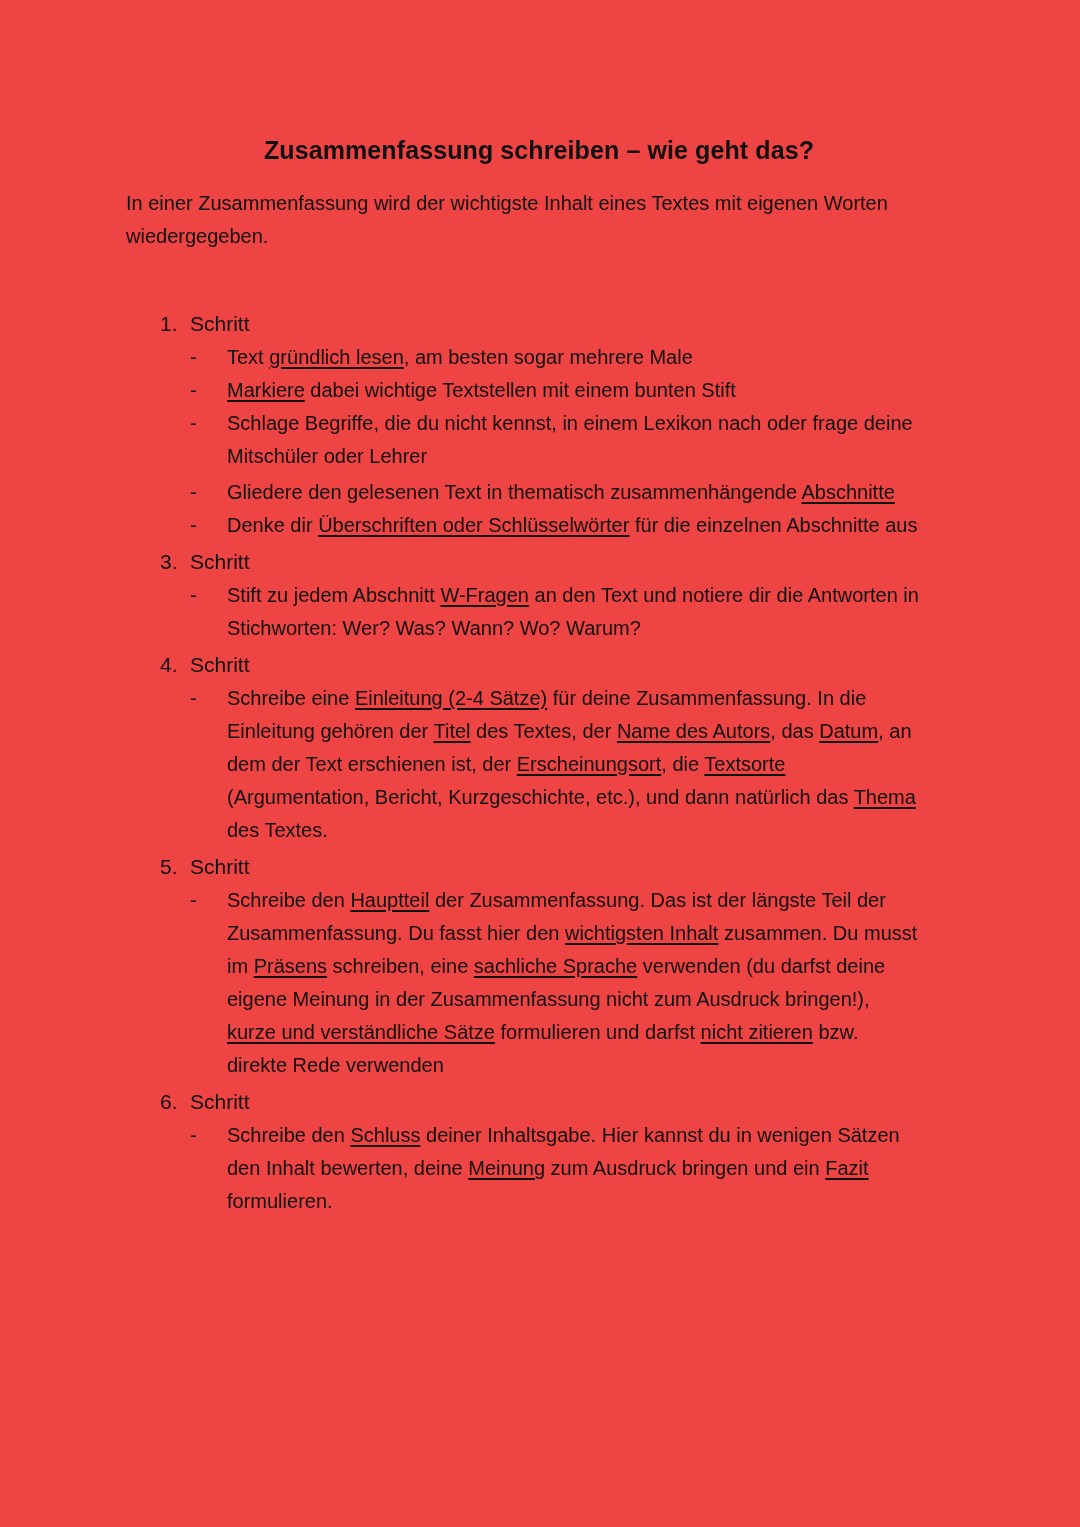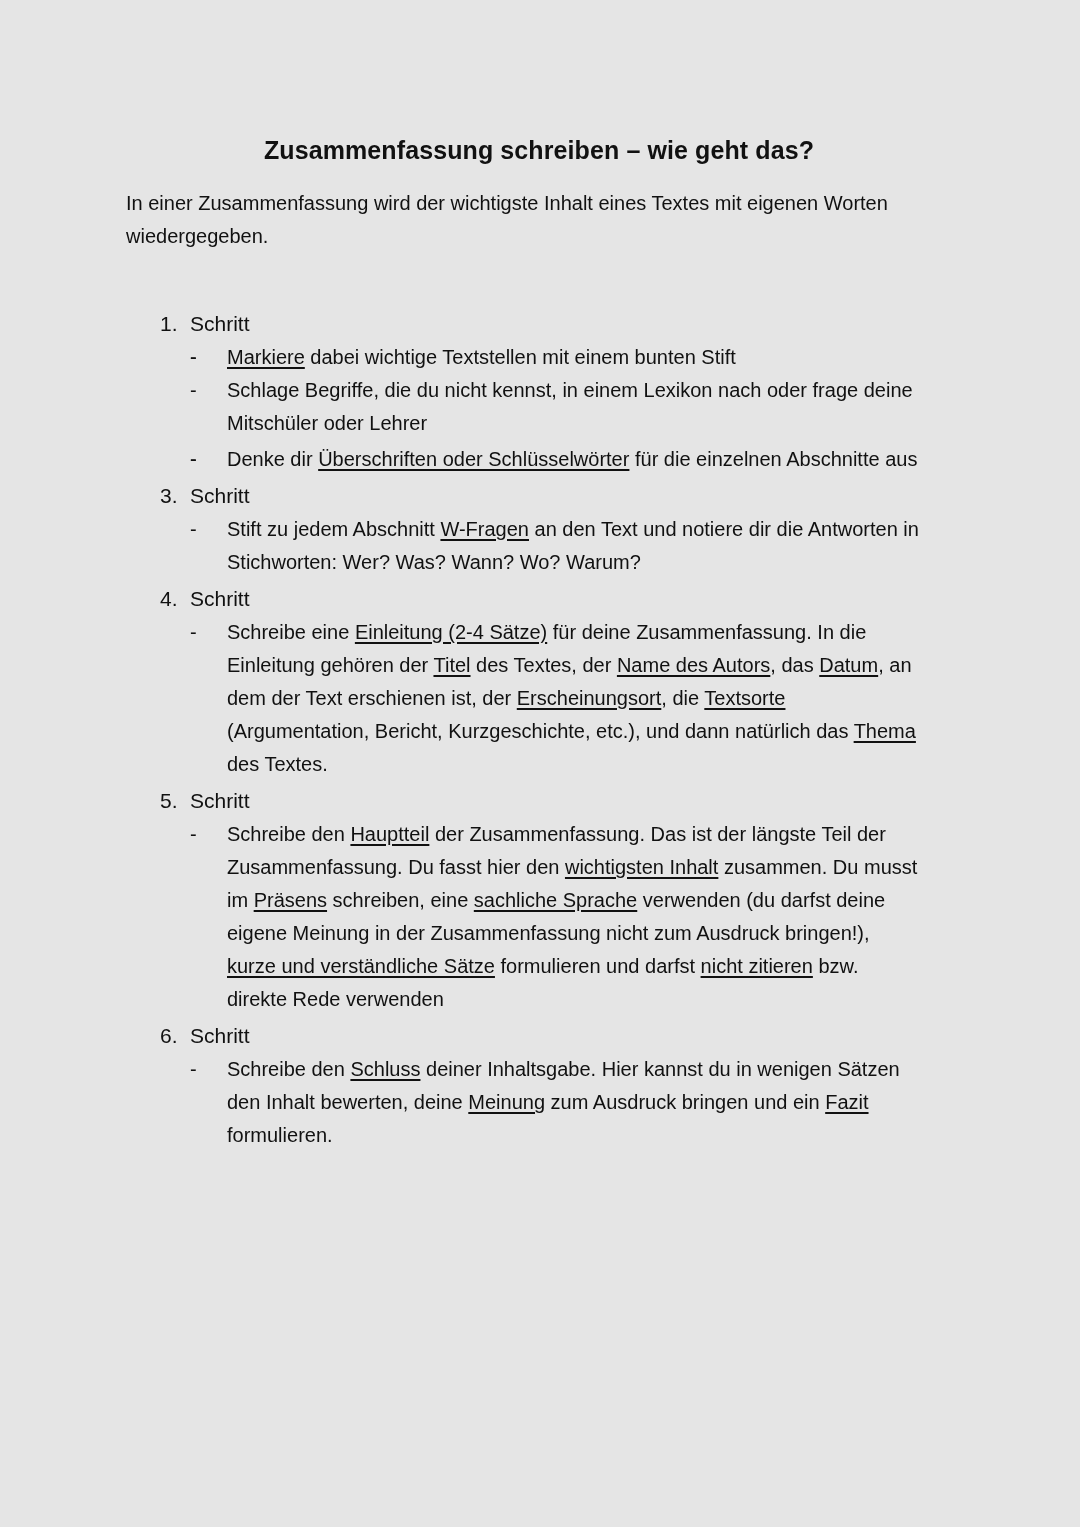--- a/index.html
+++ b/index.html
@@ -5,21 +5,21 @@
   html, body {
     margin: 0;
     padding: 0;
     background: #ffffff;
   }
   .page {
     position: relative;
     width: 1080px;
     height: 1527px;
     box-sizing: border-box;
-    background: #e5e5e5;
+    background: #ef4444;
     padding: 134px 128px 40px 126px;
     font-family: "Liberation Sans", sans-serif;
     color: #111111;
     overflow: hidden;
   }
   .doc-title {
     font-size: 25px;
     font-weight: bold;
     text-align: center;
     line-height: 33px;
@@ -70,28 +70,28 @@
 </head>
 <body>
 
 <div class="page">
   <h1 class="doc-title">Zusammenfassung schreiben – wie geht das?</h1>
   <p class="intro">In einer Zusammenfassung wird der wichtigste Inhalt eines Textes mit eigenen Worten wiedergegeben.</p>
   <div class="steps">
       <div class="step">
         <div class="step-heading"><span class="step-number">1.</span><span class="step-label">Schritt</span></div>
         <div class="bullets">
-          <div class="bullet"><span class="dash">-</span></div>
+          <div class="bullet"><span class="dash">-</span><span class="bullet-text"><span>Text </span><span class="u">gründlich lesen</span><span>, am besten sogar mehrere Male</span></span></div>
           <div class="bullet"><span class="dash">-</span><span class="bullet-text"><span class="u">Markiere</span><span> dabei wichtige Textstellen mit einem bunten Stift</span></span></div>
           <div class="bullet"><span class="dash">-</span><span class="bullet-text"><span>Schlage Begriffe, die du nicht kennst, in einem Lexikon nach oder frage deine Mitschüler oder Lehrer</span></span></div>
         </div>
       </div>
       <div class="step">
         <div class="bullets">
-          <div class="bullet"><span class="dash">-</span></div>
+          <div class="bullet"><span class="dash">-</span><span class="bullet-text"><span>Gliedere den gelesenen Text in thematisch zusammenhängende </span><span class="u">Abschnitte</span></span></div>
           <div class="bullet"><span class="dash">-</span><span class="bullet-text"><span>Denke dir </span><span class="u">Überschriften oder Schlüsselwörter</span><span> für die einzelnen Abschnitte aus</span></span></div>
         </div>
       </div>
       <div class="step">
         <div class="step-heading"><span class="step-number">3.</span><span class="step-label">Schritt</span></div>
         <div class="bullets">
           <div class="bullet"><span class="dash">-</span><span class="bullet-text"><span>Stift zu jedem Abschnitt </span><span class="u">W-Fragen</span><span> an den Text und notiere dir die Antworten in Stichworten: Wer? Was? Wann? Wo? Warum?</span></span></div>
         </div>
       </div>
       <div class="step">

